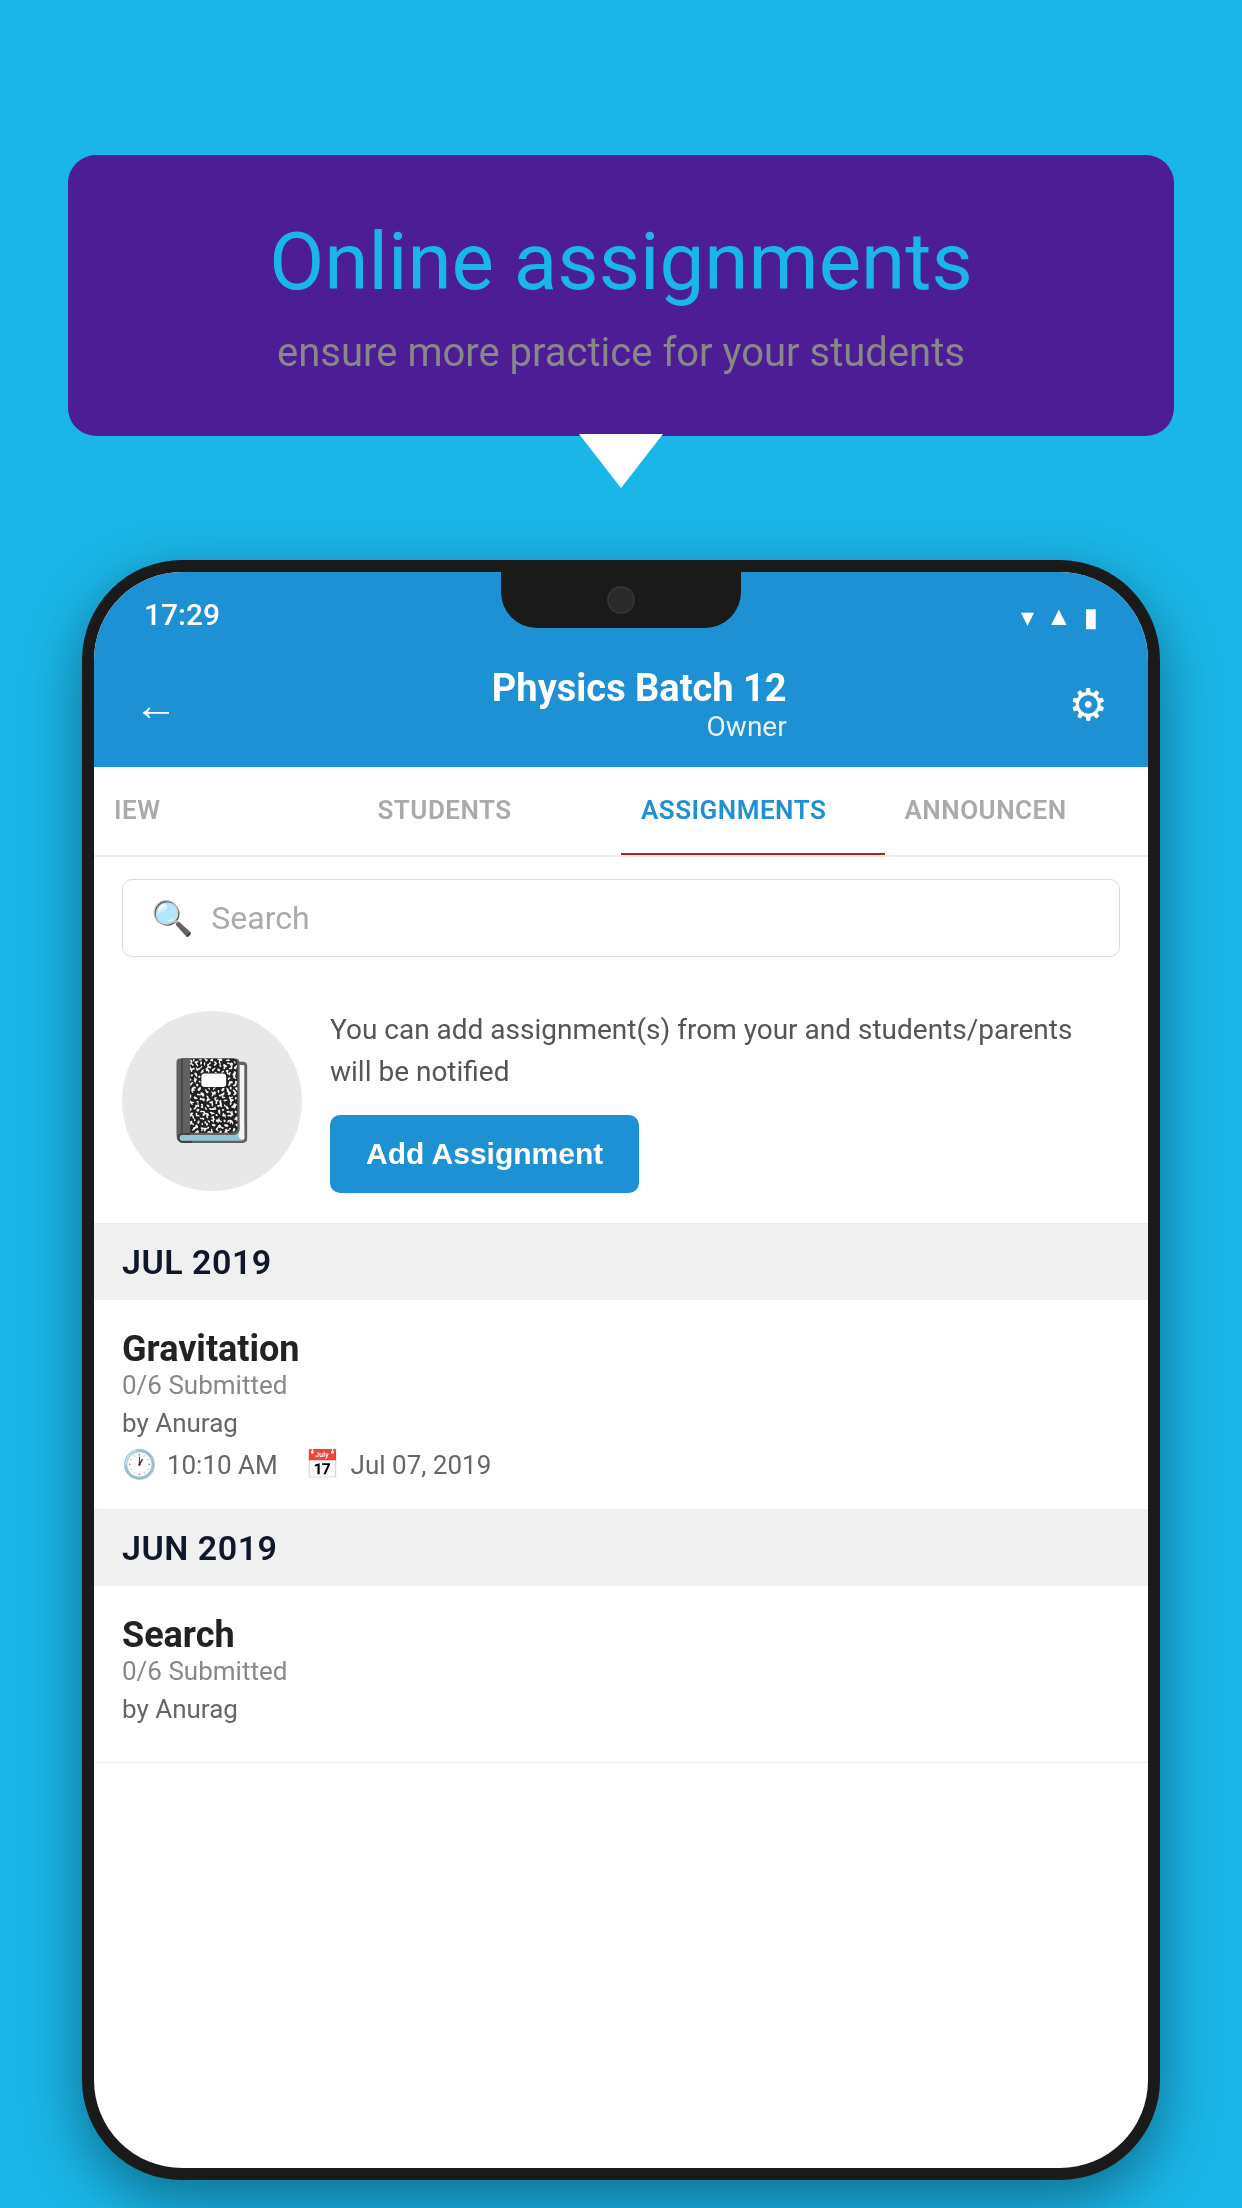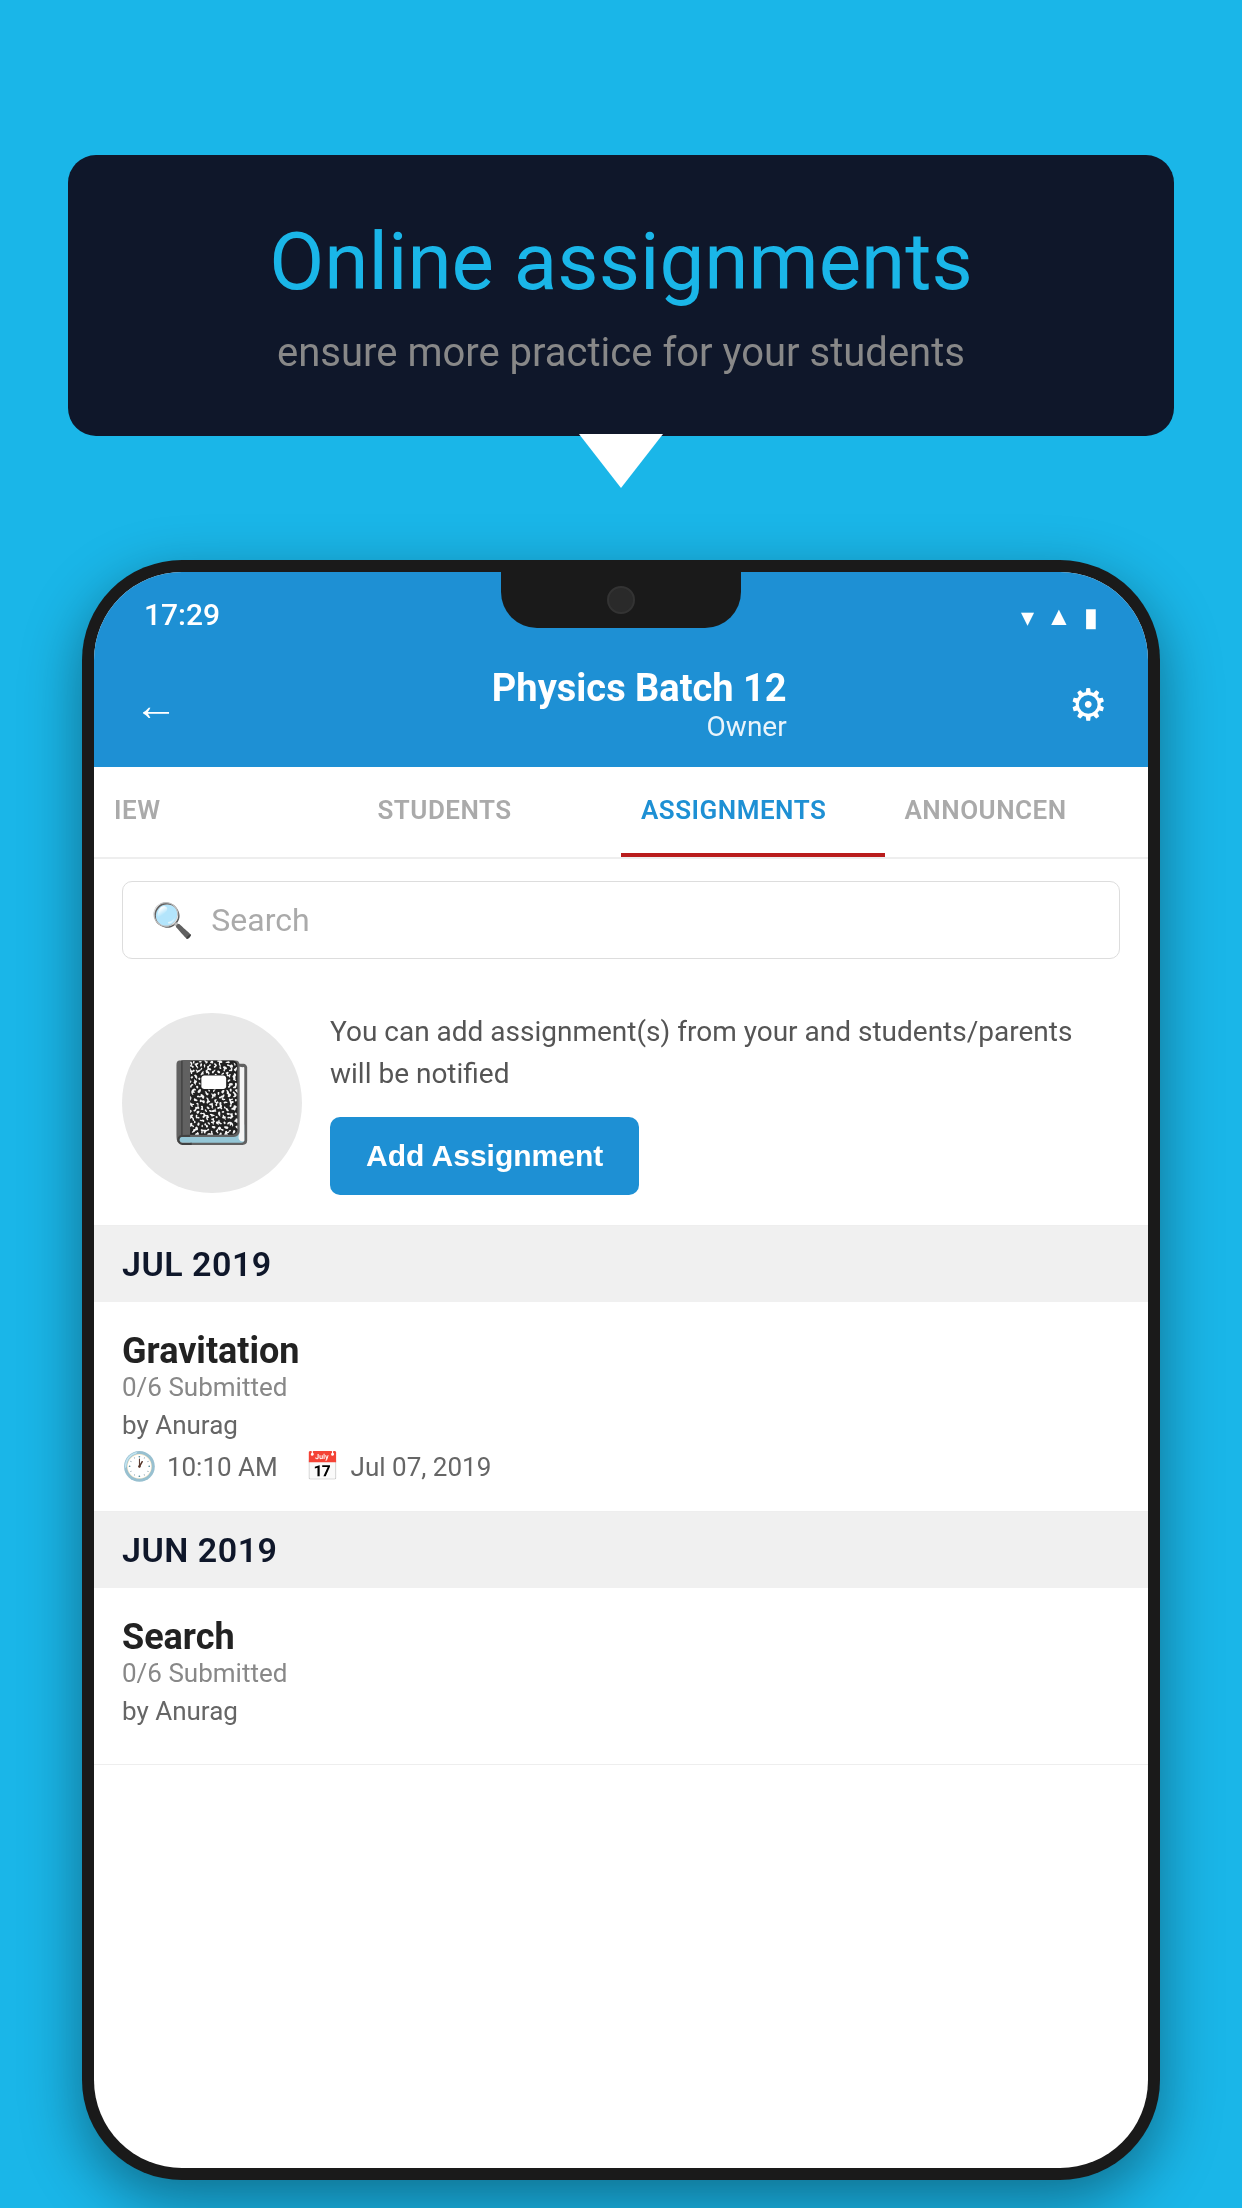--- a/index.html
+++ b/index.html
@@ -15,21 +15,21 @@
 
     
     .speech-bubble-container {
       position: absolute;
       top: 155px;
       left: 68px;
       width: 1106px;
     }
 
     .speech-bubble {
-      background: #0f172a;
+      background: #4c1d95;
       border-radius: 28px;
       padding: 60px 80px;
       text-align: center;
       position: relative;
     }
 
     .speech-bubble::after {
       content: '';
       position: absolute;
       bottom: -52px;
@@ -187,21 +187,21 @@
       font-size: 26px;
       font-weight: 600;
       color: #aaa;
       cursor: pointer;
       letter-spacing: 0.5px;
       white-space: nowrap;
     }
 
     .tab.active {
       color: #1e90d4;
-      border-bottom: 4px solid #b91c1c;
+      border-bottom: 2px solid #b91c1c;
     }
 
     
     .search-container {
       padding: 22px 28px;
       background: white;
     }
 
     .search-bar {
       display: flex;

